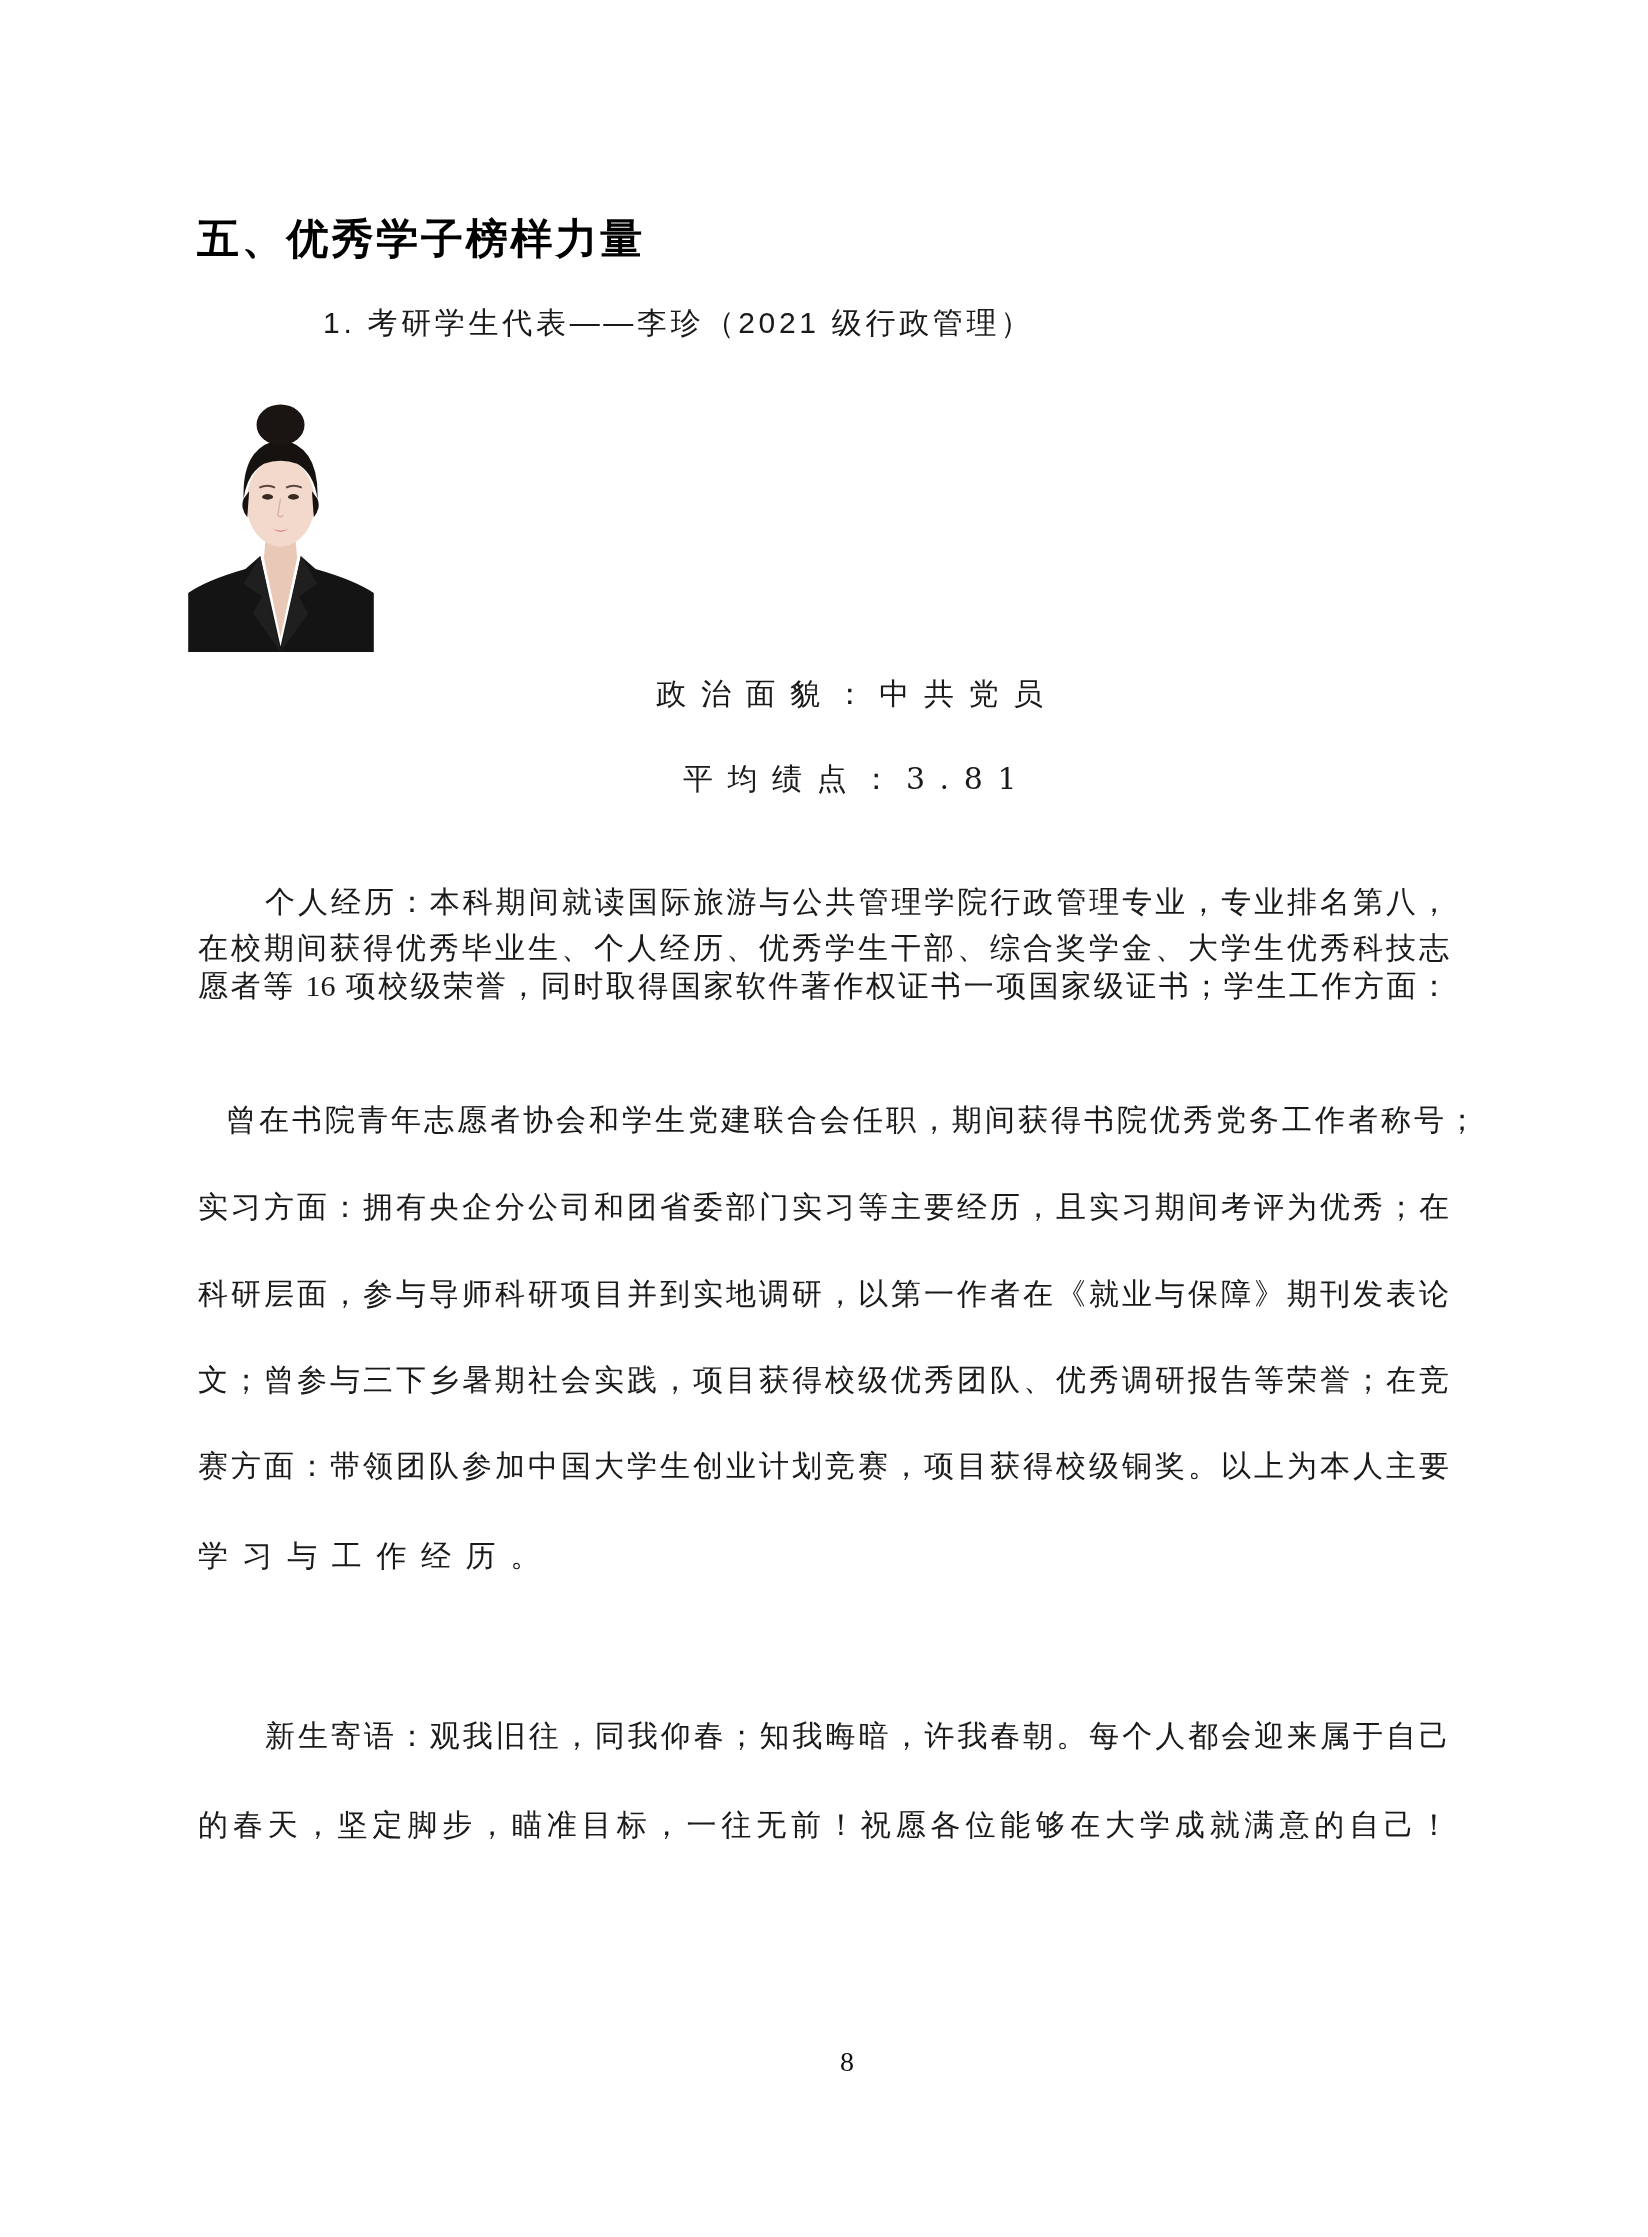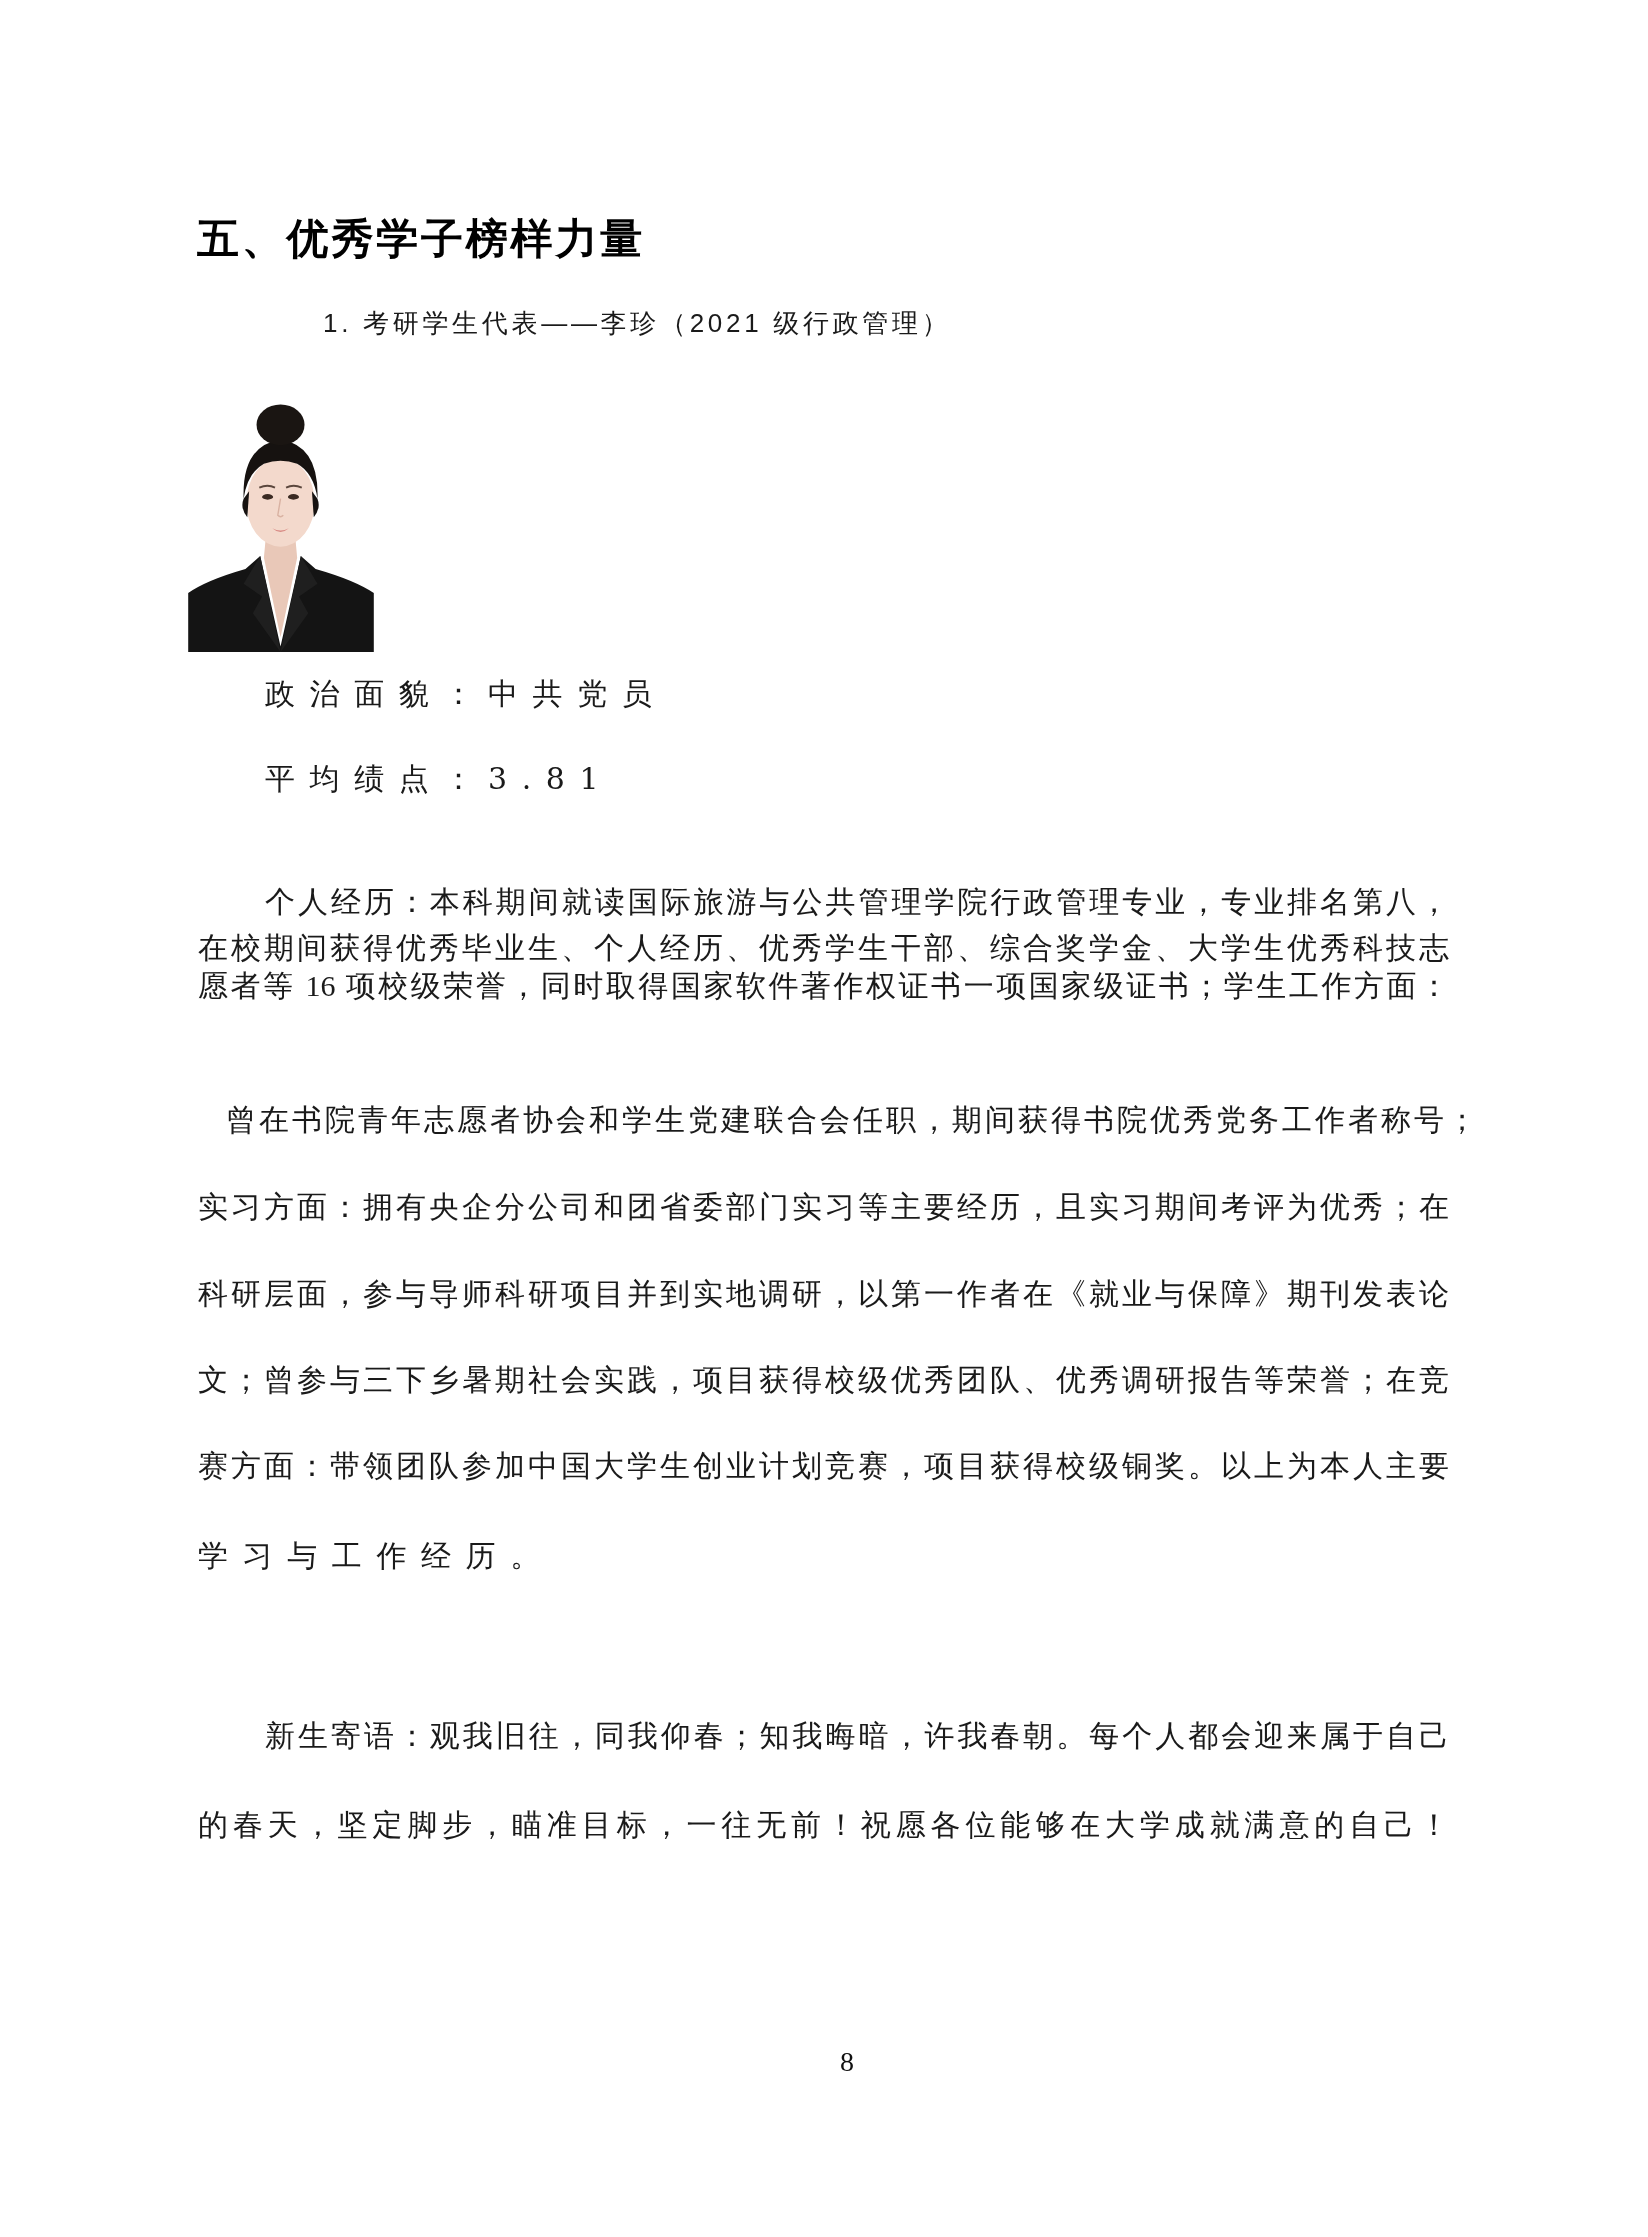--- a/index.html
+++ b/index.html
@@ -8,36 +8,36 @@
 
   .section-title {
     position: absolute; left: 197px; top: 209px;
     font-family: "DejaVu Sans", sans-serif; font-weight: bold;
     font-size: 42px; letter-spacing: 2.8px; line-height: 59px; color: #000;
     white-space: nowrap;
   }
   .subtitle {
     position: absolute; left: 323px; top: 301px;
     font-family: "Liberation Sans", "DejaVu Sans", sans-serif;
-    font-size: 26px; letter-spacing: 3.7px; line-height: 44px; color: #1a1a1a;
+    font-size: 30px; letter-spacing: 3.7px; line-height: 44px; color: #1a1a1a;
     white-space: nowrap;
   }
   .photo {
     position: absolute; left: 188px; top: 399px; width: 186px; height: 253px;
     background: #ffffff; overflow: hidden;
   }
   .photo svg { display: block; width: 186px; height: 253px; }
 
   .line {
     position: absolute; left: 198px; width: 1251px;
     font-family: "DejaVu Serif", serif;
     font-size: 30px; line-height: 44px; color: #1a1a1a;
     white-space: nowrap; letter-spacing: 14.6px;
   }
-  .line.indent { left: 265px; width: 1184px; }
+  .line.indent { left: 265px; width: 1184px; text-align: center; }
   .line.just { text-align: justify; text-align-last: justify; letter-spacing: 0; }
   .line.short { letter-spacing: 14.6px; }
 
   .page-number {
     position: absolute; left: 836px; top: 2043px; width: 22px;
     font-family: "Liberation Serif", serif; font-size: 28px; line-height: 37px;
     color: #111; text-align: center;
   }
 </style>
 </head>

